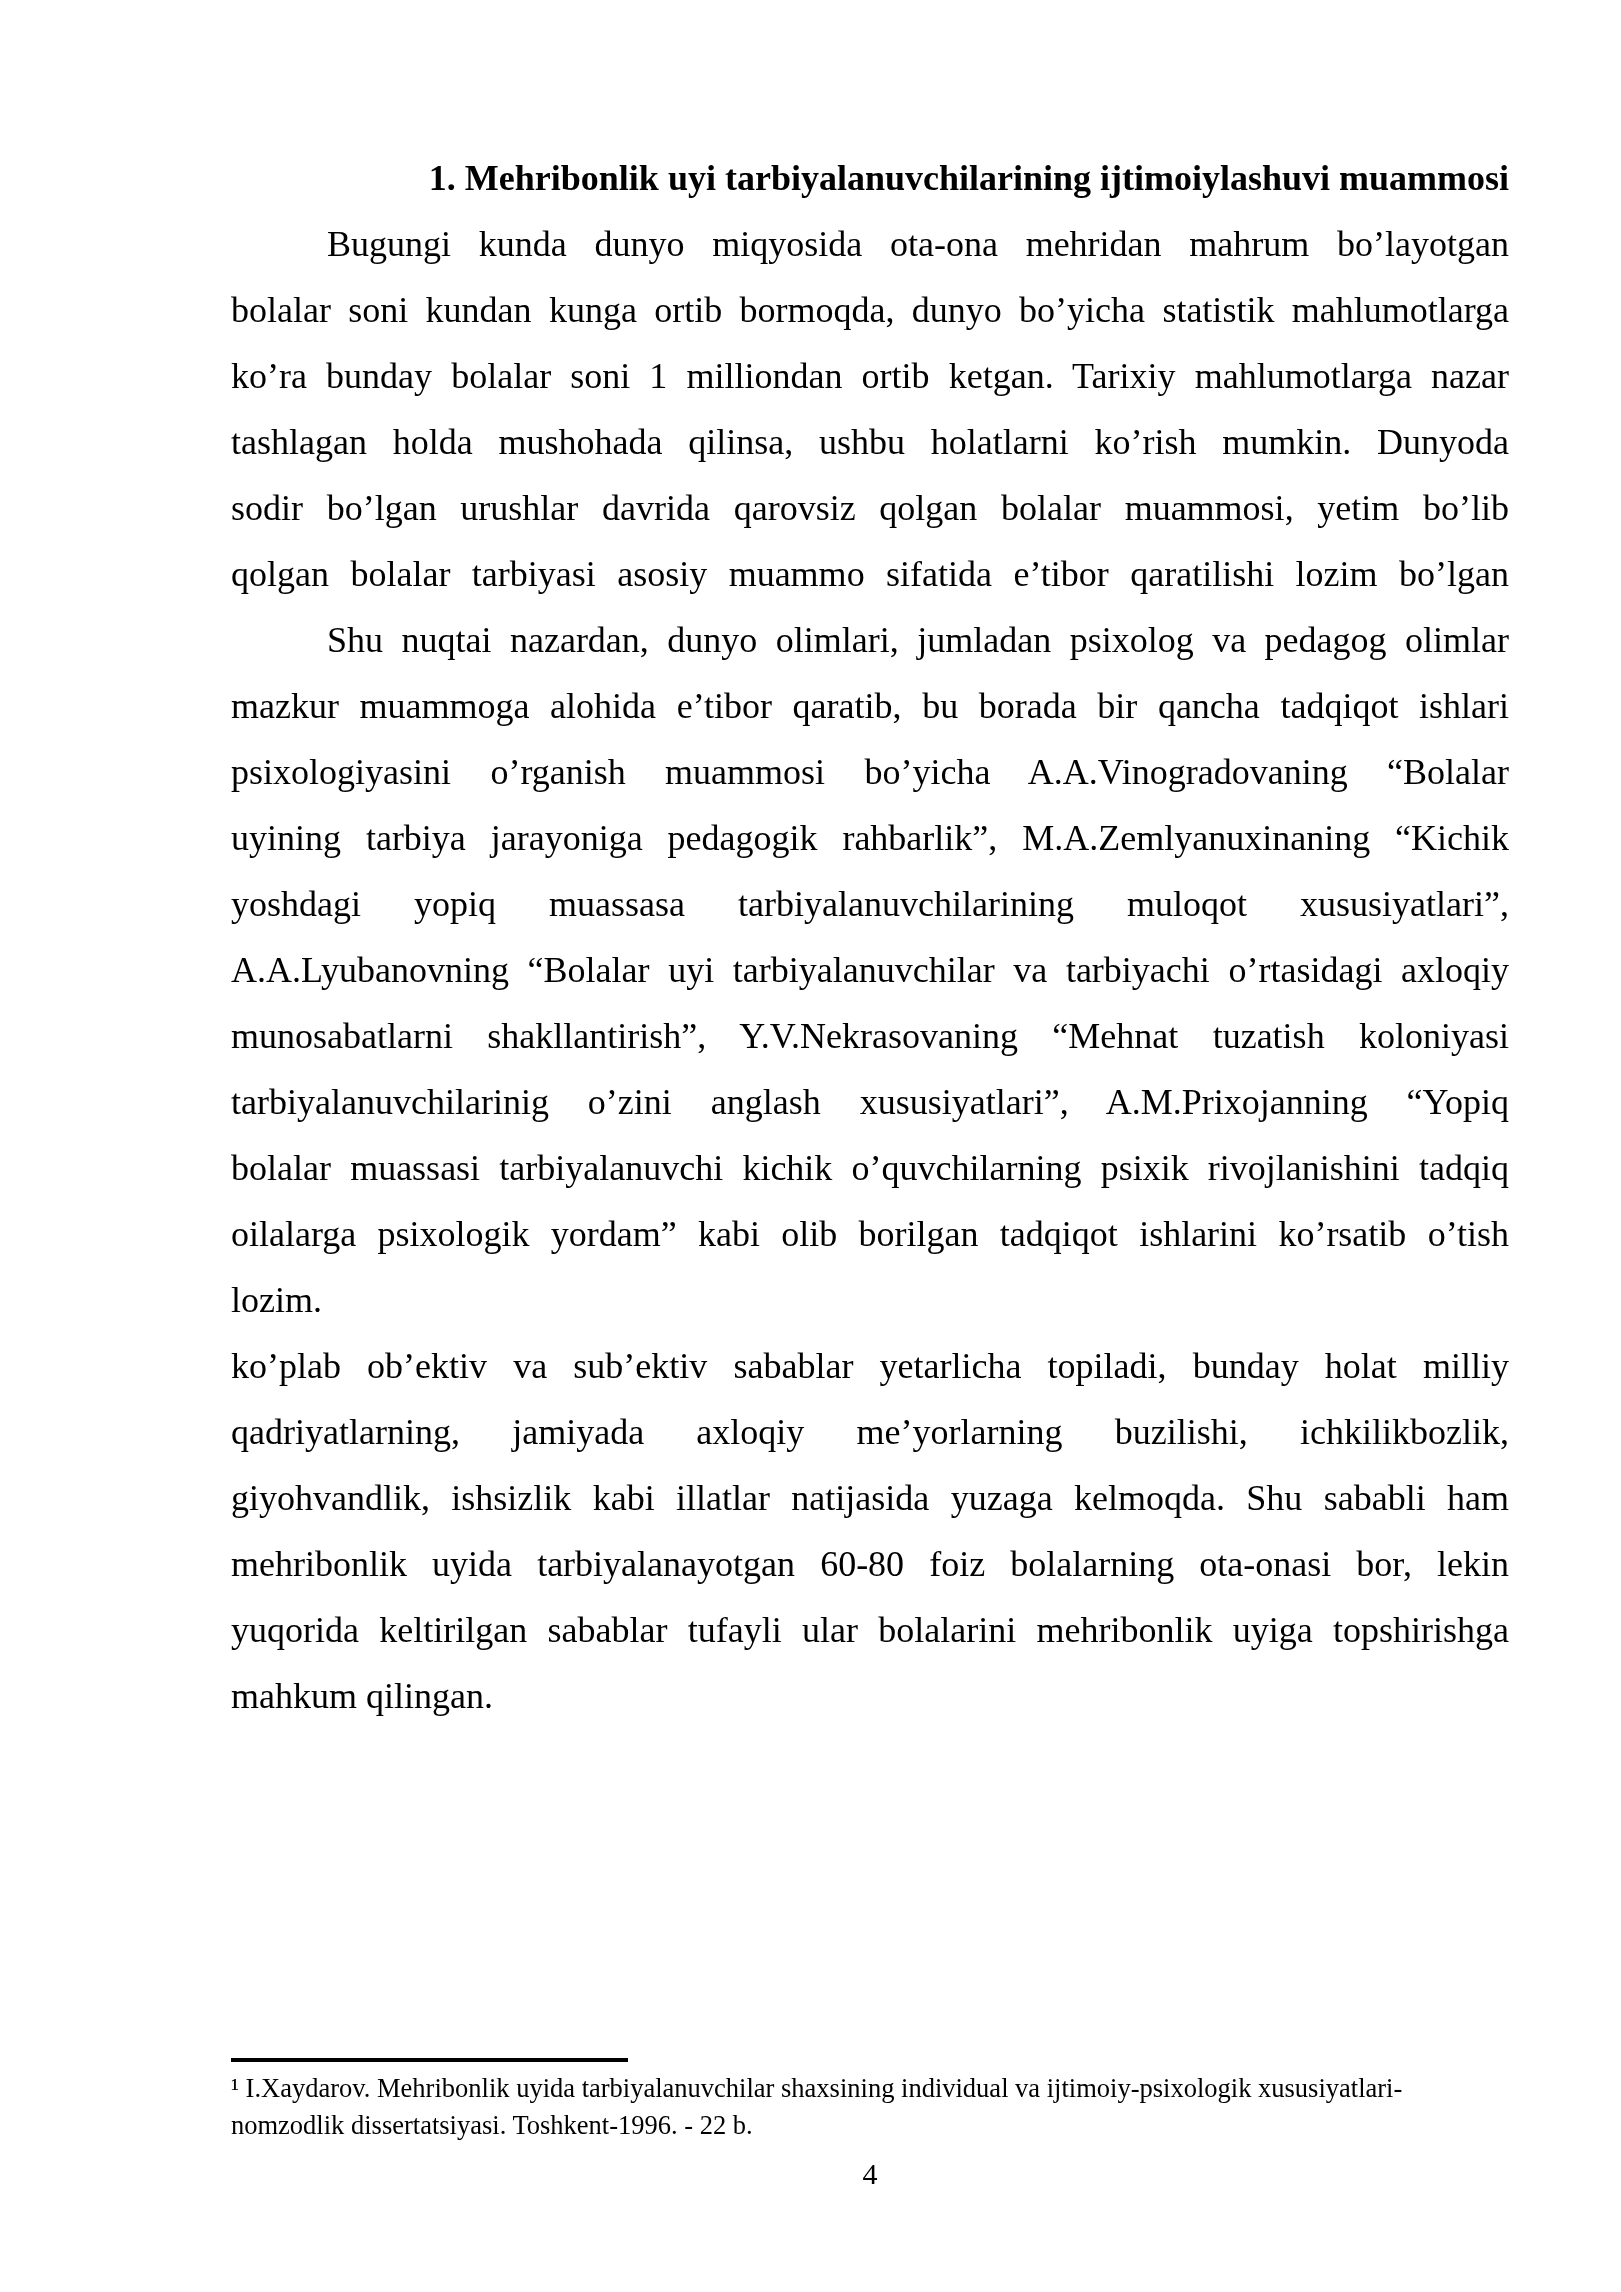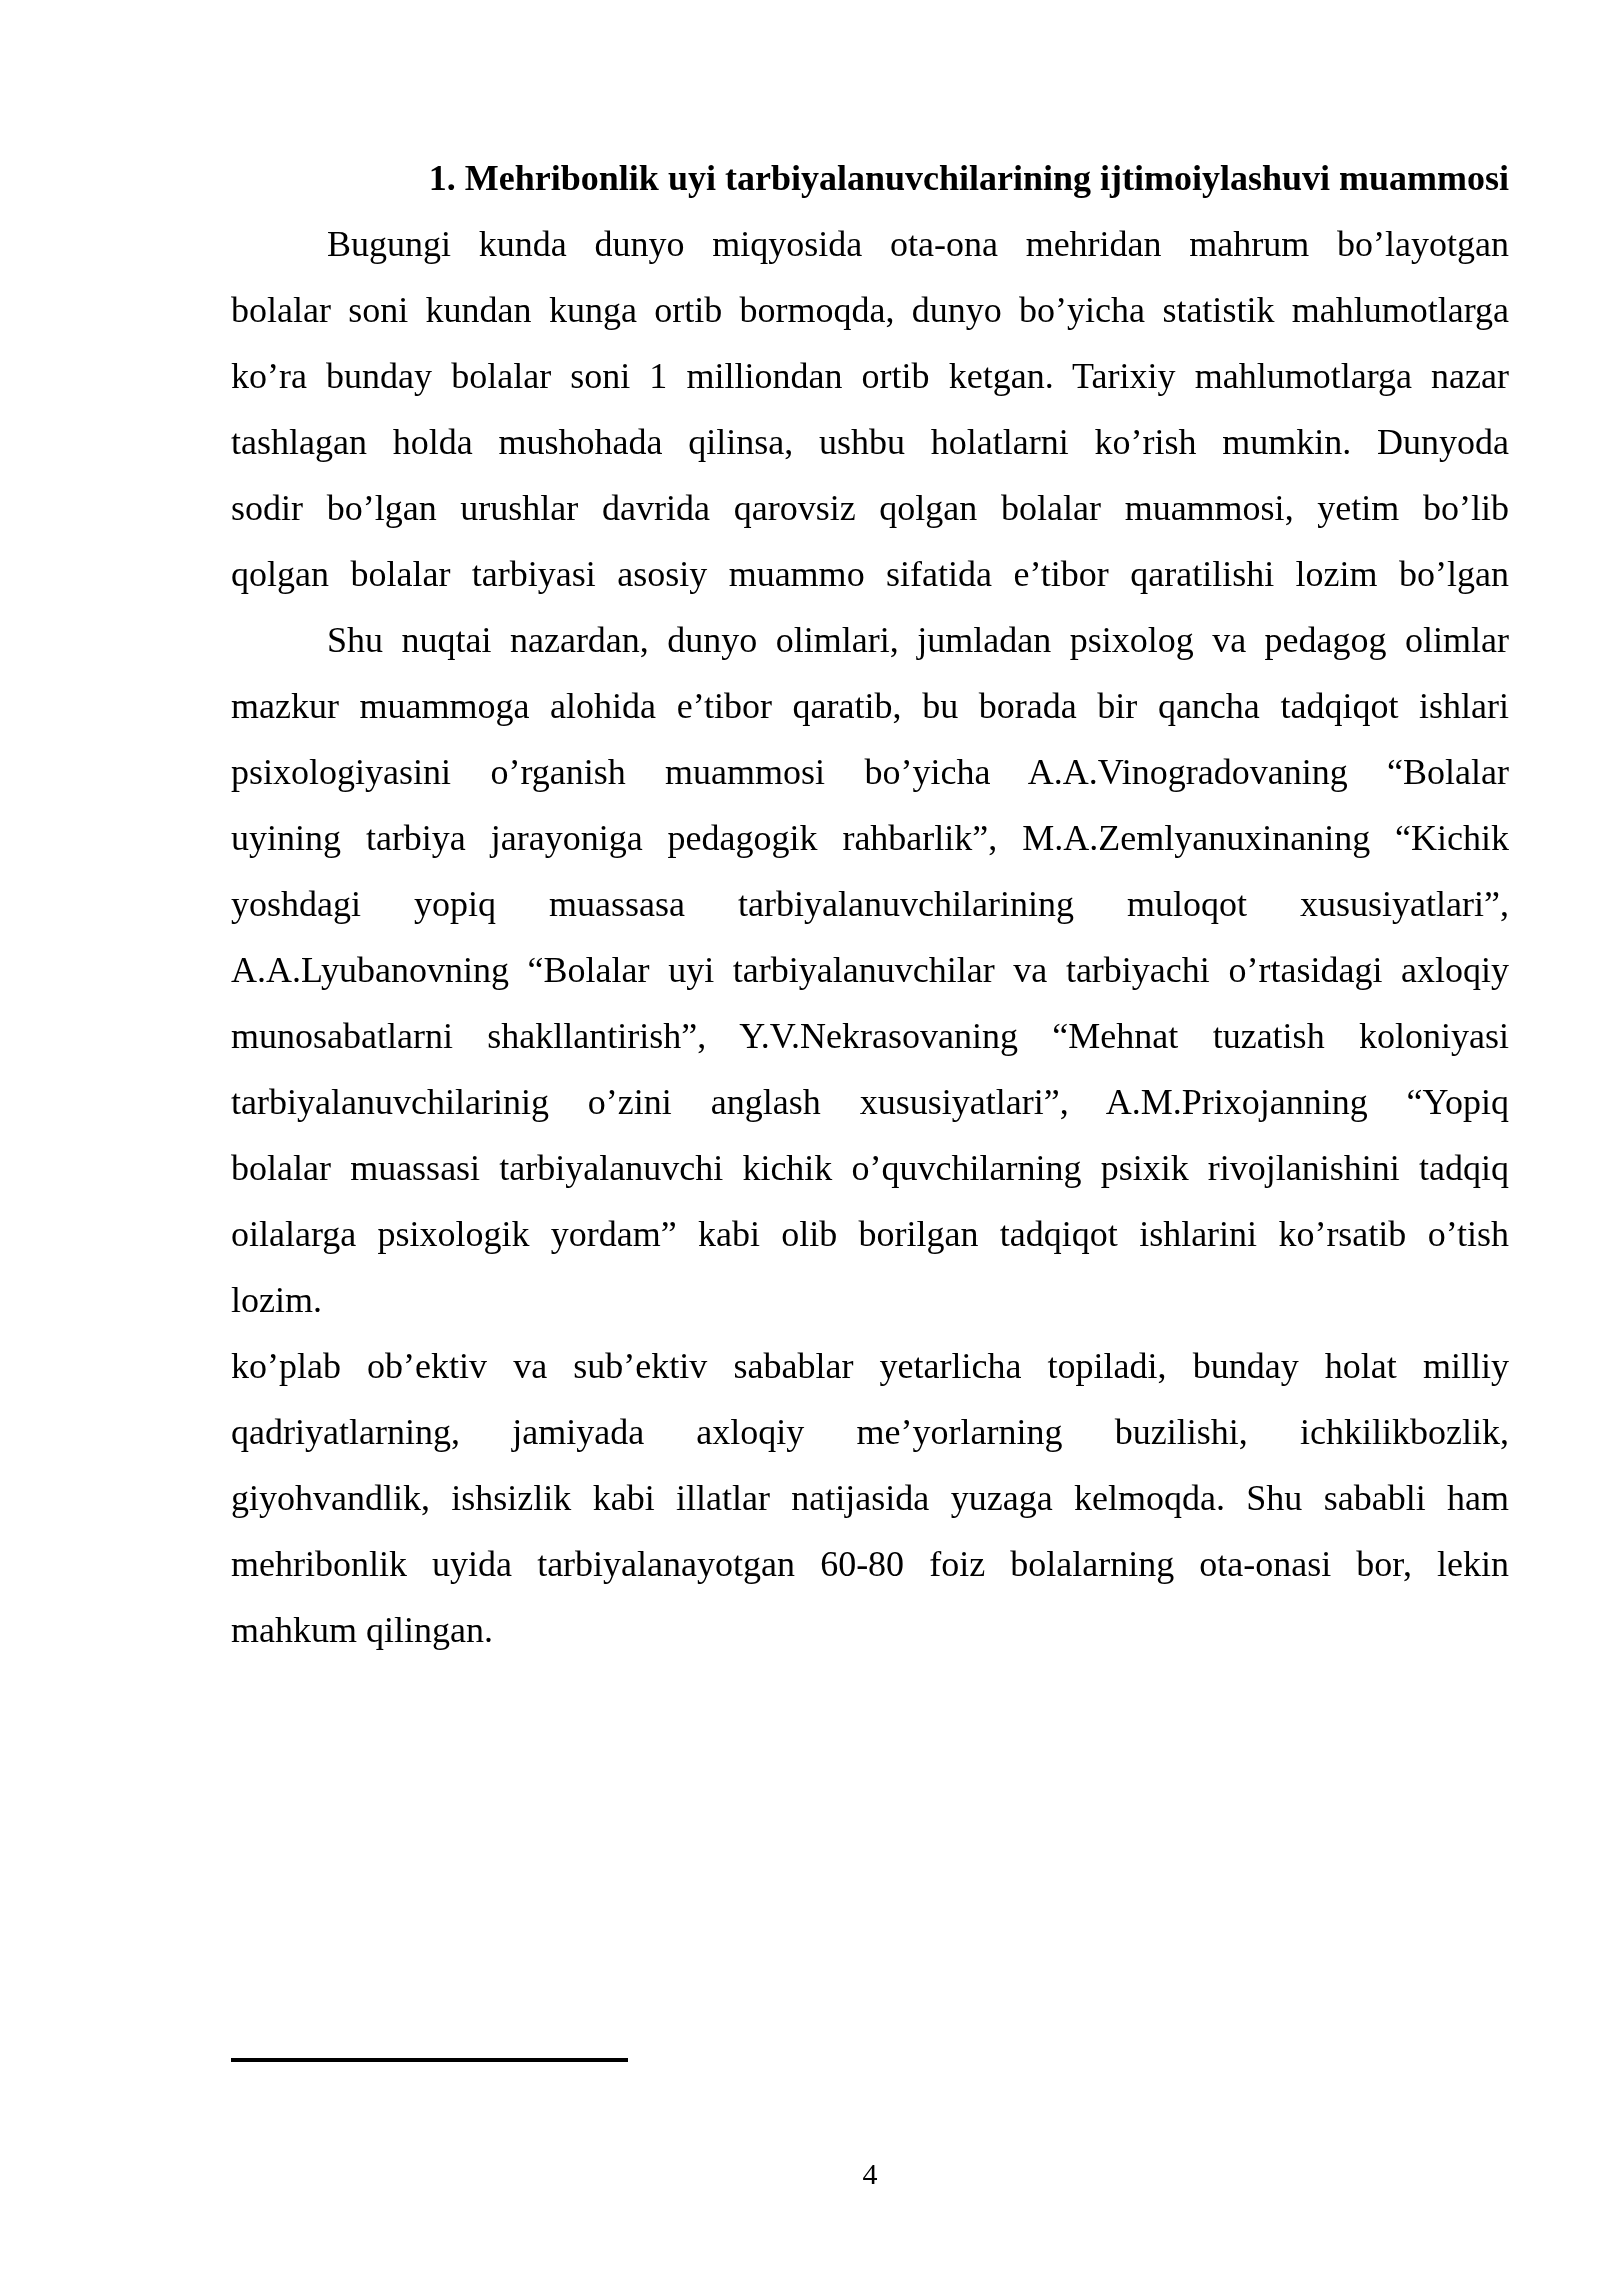--- a/index.html
+++ b/index.html
@@ -86,23 +86,28 @@
           <div class="line">tarbiyalanuvchilarinig o’zini anglash xususiyatlari”, A.M.Prixojanning “Yopiq</div>
           <div class="line">bolalar muassasi tarbiyalanuvchi kichik o’quvchilarning psixik rivojlanishini tadqiq</div>
           <div class="line">oilalarga psixologik yordam” kabi olib borilgan tadqiqot ishlarini ko’rsatib o’tish</div>
           <div class="line last">lozim.</div>
         </div>
         <div>
           <div class="line">ko’plab ob’ektiv va sub’ektiv sabablar yetarlicha topiladi, bunday holat milliy</div>
           <div class="line">qadriyatlarning, jamiyada axloqiy me’yorlarning buzilishi, ichkilikbozlik,</div>
           <div class="line">giyohvandlik, ishsizlik kabi illatlar natijasida yuzaga kelmoqda. Shu sababli ham</div>
           <div class="line">mehribonlik uyida tarbiyalanayotgan 60-80 foiz bolalarning ota-onasi bor, lekin</div>
+          <div class="line">yuqorida keltirilgan sabablar tufayli ular bolalarini mehribonlik uyiga topshirishga</div>
           <div class="line last">mahkum qilingan.</div>
         </div>
       </div>
   </div>
 
   <div class="footnote-separator"></div>
 
+  <div class="footnote" id="footnote">
+      <div>¹ I.Xaydarov. Mehribonlik uyida tarbiyalanuvchilar shaxsining individual va ijtimoiy-psixologik xususiyatlari-</div>
+      <div>nomzodlik dissertatsiyasi. Toshkent-1996. - 22 b.</div>
+    </div>
 
   <div class="page-number">4</div>
 </div>
 
 
 </body></html>

